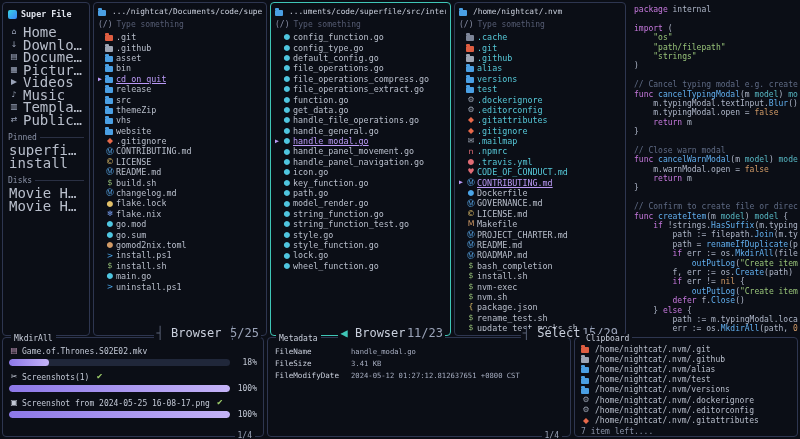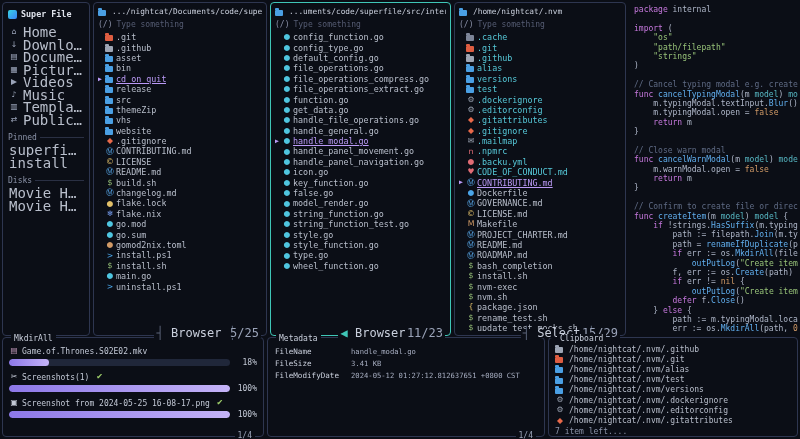--- a/index.html
+++ b/index.html
@@ -38,21 +38,21 @@
   .footer-mode{position:absolute;bottom:-3px;right:28px;background:var(--bg);padding:0 2px;font-size:12px;line-height:9px;color:#c9cfdc;z-index:4;white-space:nowrap}
   .footer-mode .decor{color:#5a6378}
   .file-panel.focused .footer-mode .decor{color:var(--focus)}
   .footer-counter{position:absolute;bottom:-3px;right:5px;background:var(--bg);padding:0 2px;font-size:12px;line-height:9px;color:#9aa3b8;z-index:4}
   .preview{flex:1;padding:3px 0 0 5px;overflow:hidden}
   .cline{height:9.4px;font-size:8px;white-space:pre;overflow:hidden;line-height:9.4px}
   .kw{color:#c678dd}.fn{color:#61afef}.ty{color:#56b6c2}.str{color:#98c379}.com{color:#5f6b85}.lit{color:#d19a66}.pl{color:#aeb6c8}
   .bottom{display:flex;gap:3px;padding:1px 2px 2px;height:103px}
   .bpanel{position:relative;border:1px solid var(--border);border-radius:4px;overflow:visible}
   .bpanel-processes{width:262px;flex:none;padding:8px 6px 4px}
-  .bpanel-metadata{width:278px;flex:none;padding:9px 7px 18px}
+  .bpanel-metadata{width:304px;flex:none;padding:9px 7px 18px}
   .bpanel-clipboard{flex:1;padding:6px 6px 4px}
   .btitle{position:absolute;top:-4px;left:8px;background:var(--bg);padding:0 3px;font-size:8px;line-height:9px;color:#c9cfdc;z-index:5}
   .bcounter{position:absolute;bottom:-4px;right:8px;background:var(--bg);padding:0 3px;font-size:8px;line-height:9px;color:#9aa3b8;z-index:5}
   .pitem{margin-bottom:5px}
   .pname{display:flex;align-items:center;gap:3px;height:10px;font-size:8px;color:#c3c9d6;white-space:nowrap;overflow:hidden}
   .pn-text{overflow:hidden;text-overflow:ellipsis}
   .pcheck{margin-left:2px}
   .pbar-row{display:flex;align-items:center;gap:5px;margin-top:2px}
   .pbar{flex:1;height:7px;border-radius:3.5px;background:#20273a;overflow:hidden}
   .pbar-fill{height:100%;border-radius:3.5px;background:linear-gradient(90deg,#8d78e8,#c4b3f7)}
@@ -350,21 +350,21 @@
             <span class="fname">icon.go</span>
           </div>
           <div class="frow">
             <span class="pointer"></span>
             <span class="ficon glyph" style="color: rgb(79, 198, 224);">●</span>
             <span class="fname">key_function.go</span>
           </div>
           <div class="frow">
             <span class="pointer"></span>
             <span class="ficon glyph" style="color: rgb(79, 198, 224);">●</span>
-            <span class="fname">false.go</span>
+            <span class="fname">path.go</span>
           </div>
           <div class="frow">
             <span class="pointer"></span>
             <span class="ficon glyph" style="color: rgb(79, 198, 224);">●</span>
             <span class="fname">model_render.go</span>
           </div>
           <div class="frow">
             <span class="pointer"></span>
             <span class="ficon glyph" style="color: rgb(79, 198, 224);">●</span>
             <span class="fname">string_function.go</span>
@@ -380,21 +380,21 @@
             <span class="fname">style.go</span>
           </div>
           <div class="frow">
             <span class="pointer"></span>
             <span class="ficon glyph" style="color: rgb(79, 198, 224);">●</span>
             <span class="fname">style_function.go</span>
           </div>
           <div class="frow">
             <span class="pointer"></span>
             <span class="ficon glyph" style="color: rgb(79, 198, 224);">●</span>
-            <span class="fname">type.go</span>
+            <span class="fname">lock.go</span>
           </div>
           <div class="frow">
             <span class="pointer"></span>
             <span class="ficon glyph" style="color: rgb(79, 198, 224);">●</span>
             <span class="fname">wheel_function.go</span>
           </div>
         </div>
       <span class="footer-mode"><span class="decor">◀</span> <span>Browser</span> <span class="decor">▶</span></span>
       <span class="footer-counter">11/23</span>
     </section>
@@ -465,21 +465,21 @@
             <span class="fname">.mailmap</span>
           </div>
           <div class="frow selected">
             <span class="pointer"></span>
             <span class="ficon glyph" style="color: rgb(224, 108, 117);">n</span>
             <span class="fname">.npmrc</span>
           </div>
           <div class="frow selected">
             <span class="pointer"></span>
             <span class="ficon glyph" style="color: rgb(224, 108, 117);">●</span>
-            <span class="fname">.backu.yml</span>
+            <span class="fname">.travis.yml</span>
           </div>
           <div class="frow selected">
             <span class="pointer"></span>
             <span class="ficon glyph" style="color: rgb(224, 108, 117);">♥</span>
             <span class="fname">CODE_OF_CONDUCT.md</span>
           </div>
           <div class="frow cursor">
             <span class="pointer">▶</span>
             <span class="ficon glyph" style="color: rgb(82, 157, 219);">Ⓜ</span>
             <span class="fname">CONTRIBUTING.md</span>
@@ -658,26 +658,26 @@
             <span class="mkey">FileModifyDate</span>
             <span class="mval">2024-05-12 01:27:12.812637651 +0800 CST</span>
           </div>
         </div>
       <span class="bcounter">1/4</span>
     </section>
     <section class="bpanel bpanel-clipboard">
       <span class="btitle">Clipboard</span>
       <div>
           <div class="crow">
+            <span class="ficon shape-folder" style="--fc: #de5d41;"></span>
+            <span class="cpath">/home/nightcat/.nvm/.git</span>
+          </div>
+          <div class="crow">
             <span class="ficon shape-folder" style="--fc: #9da5b4;"></span>
             <span class="cpath">/home/nightcat/.nvm/.github</span>
-          </div>
-          <div class="crow">
-            <span class="ficon shape-folder" style="--fc: #de5d41;"></span>
-            <span class="cpath">/home/nightcat/.nvm/.git</span>
           </div>
           <div class="crow">
             <span class="ficon shape-folder" style="--fc: #4a9fe3;"></span>
             <span class="cpath">/home/nightcat/.nvm/alias</span>
           </div>
           <div class="crow">
             <span class="ficon shape-folder" style="--fc: #4a9fe3;"></span>
             <span class="cpath">/home/nightcat/.nvm/test</span>
           </div>
           <div class="crow">

